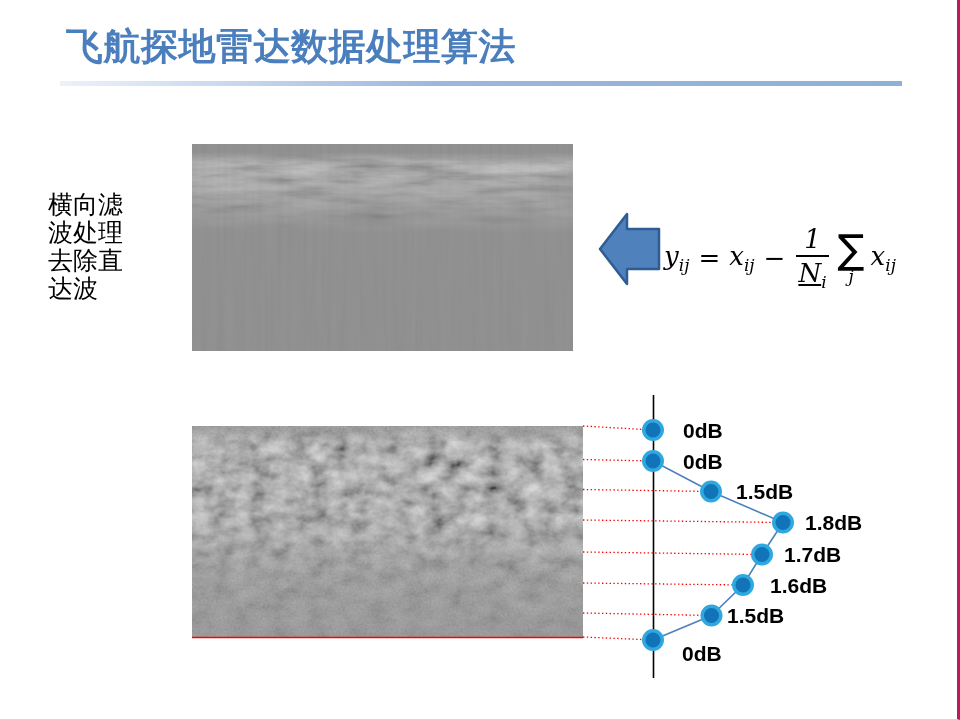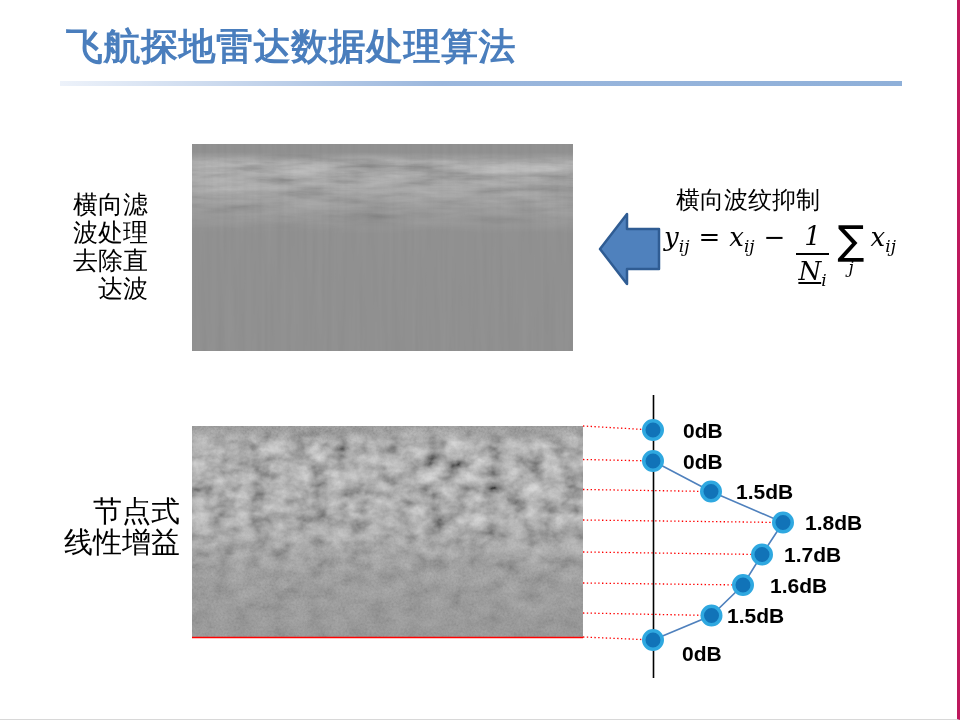--- a/index.html
+++ b/index.html
@@ -12,34 +12,34 @@
   .slide-title {
     position:absolute; left:66px; top:22px;
     font-size:37px; font-weight:600; color:#4A7EBD; letter-spacing:0.5px;
     white-space:nowrap;
   }
   .title-rule {
     position:absolute; left:60px; top:81px; width:842px; height:5px;
     background:linear-gradient(to right, #EDF2FA 0%, #9BB7DD 45%, #8FB0D9 100%);
   }
   .label-block {
-    position:absolute; color:#000; text-align:right; white-space:pre-line;
+    position:absolute; color:#000; text-align:left; white-space:pre-line;
   }
   #label-filter { left:48px; top:190px; width:100px; font-size:25px; line-height:28px; }
   #label-gain   { left:34px; top:496px; width:146px; font-size:29px; line-height:31px; }
   .radar { position:absolute; display:block; }
   #radar-top    { left:192px; top:144px; }
   #radar-bottom { left:192px; top:426px; }
   .arrow-wrap { position:absolute; left:597px; top:209px; }
   .caption-ripple {
     position:absolute; left:676px; top:184px; font-size:24px; color:#000; white-space:nowrap;
   }
   .formula-row {
     position:absolute; left:664px; top:222px; height:72px;
-    display:flex; align-items:flex-start;
+    display:flex; align-items:center;
     font-family:"DejaVu Serif", serif; font-style:italic; font-size:26px; color:#000;
   }
   .formula-row sub { font-size:17px; line-height:1; }
   .op { font-style:normal; margin:0 9px; }
   .frac {
     display:inline-flex; flex-direction:column; align-items:center;
     margin:0 5px 0 2px; line-height:1.1;
   }
   .frac-num { padding:0 6px; }
   .frac-bar { align-self:stretch; height:0; border-top:2px solid #000; margin:2px 0; }
@@ -96,41 +96,38 @@
     <rect x="0" y="8" width="381" height="82" filter="url(#tBand)" mask="url(#tBandMask)" opacity="0.6"></rect>
     <rect width="381" height="207" filter="url(#tStripe)" opacity="0.05"></rect>
   </svg>
 
   <div class="arrow-wrap">
     <svg width="66" height="82" viewBox="0 0 66 82">
       <polygon points="3,40 30,5 30,20 62,20 62,60 30,60 30,75" fill="#4F81BD" stroke="#2F5C93" stroke-width="2.5" stroke-linejoin="round"></polygon>
     </svg>
   </div>
 
-  <div class="caption-ripple">横向波纹抑制</div>
 
   <div class="formula-row">
     <span><span>y</span><sub>ij</sub></span>
     <span class="op">=</span>
     <span><span>x</span><sub>ij</sub></span>
     <span class="op">−</span>
     <span class="frac">
       <span class="frac-num">1</span>
       <span class="frac-bar"></span>
       <span class="frac-den"><span>N</span><sub>i</sub></span>
     </span>
     <span class="sum">
       <span class="sum-sigma">∑</span>
       <span class="sum-sub">j</span>
     </span>
     <span><span>x</span><sub>ij</sub></span>
   </div>
 
-  <div class="label-block" id="label-gain">节点式
-线性增益</div>
 
   <svg class="radar" id="radar-bottom" width="391" height="212" viewBox="0 0 391 212">
     <defs>
       <filter id="bCoarse" x="-5%" y="-5%" width="110%" height="110%">
         <feTurbulence type="fractalNoise" baseFrequency="0.05 0.07" numOctaves="3" seed="13" stitchTiles="stitch"></feTurbulence>
         <feColorMatrix type="saturate" values="0"></feColorMatrix>
         <feComponentTransfer>
           <feFuncR type="linear" slope="1.6" intercept="-0.3"></feFuncR>
           <feFuncG type="linear" slope="1.6" intercept="-0.3"></feFuncG>
           <feFuncB type="linear" slope="1.6" intercept="-0.3"></feFuncB>

